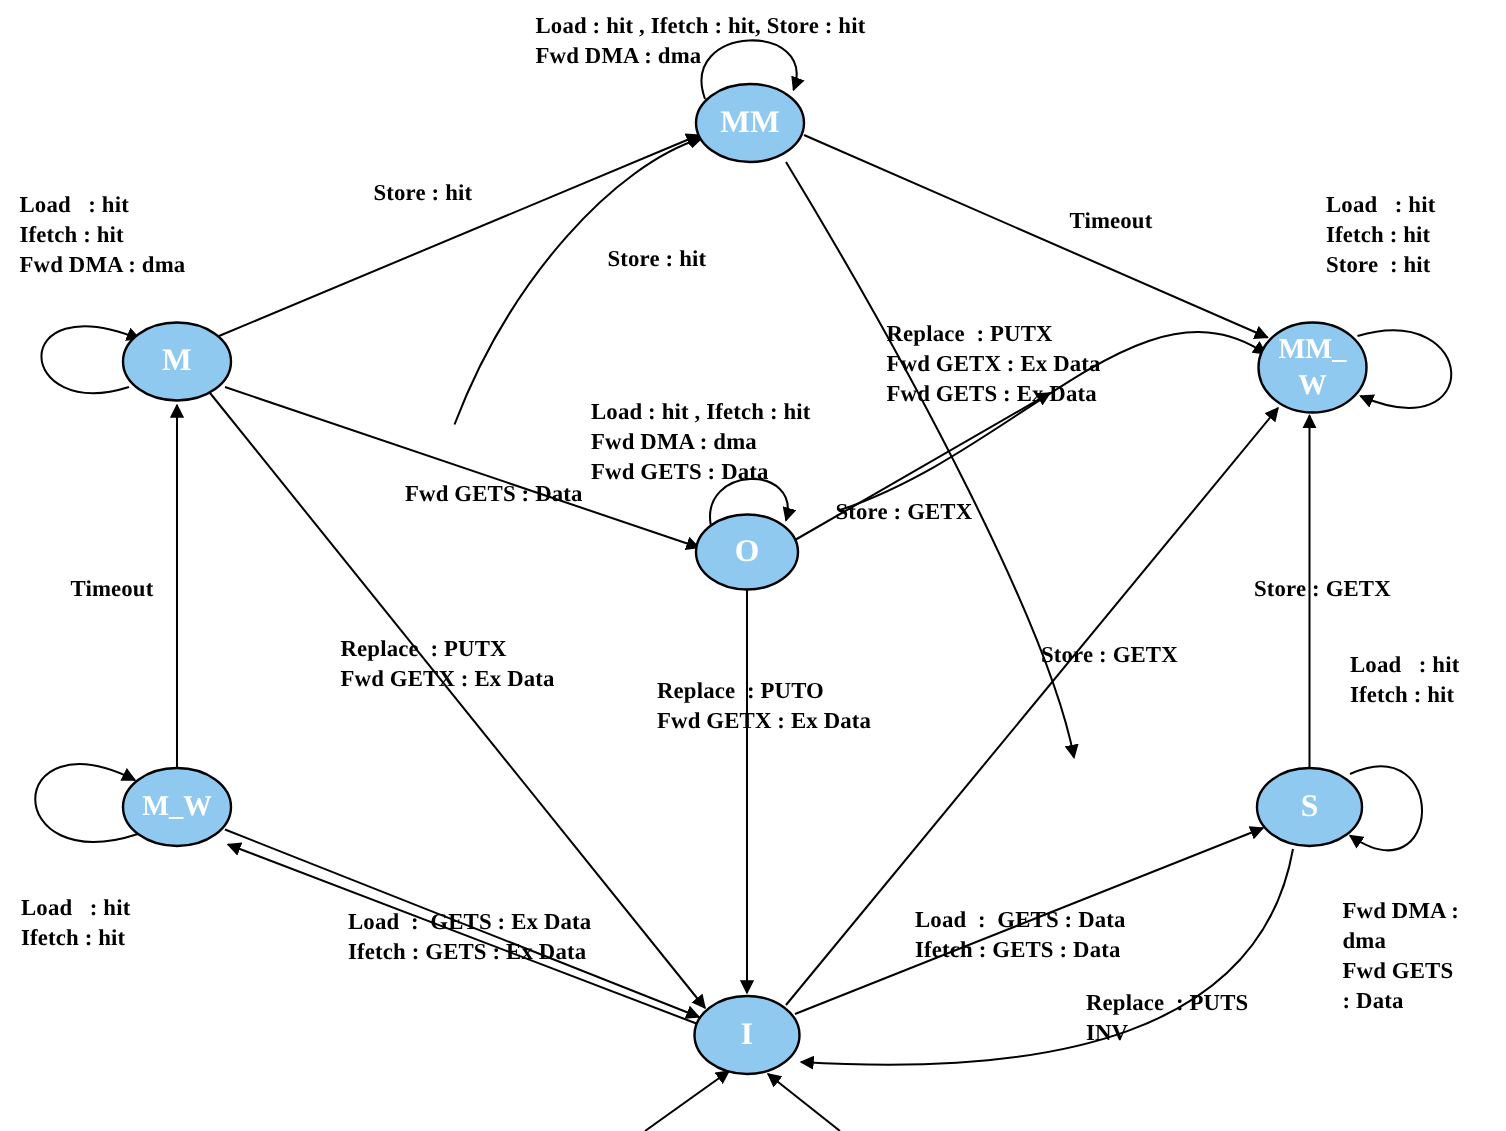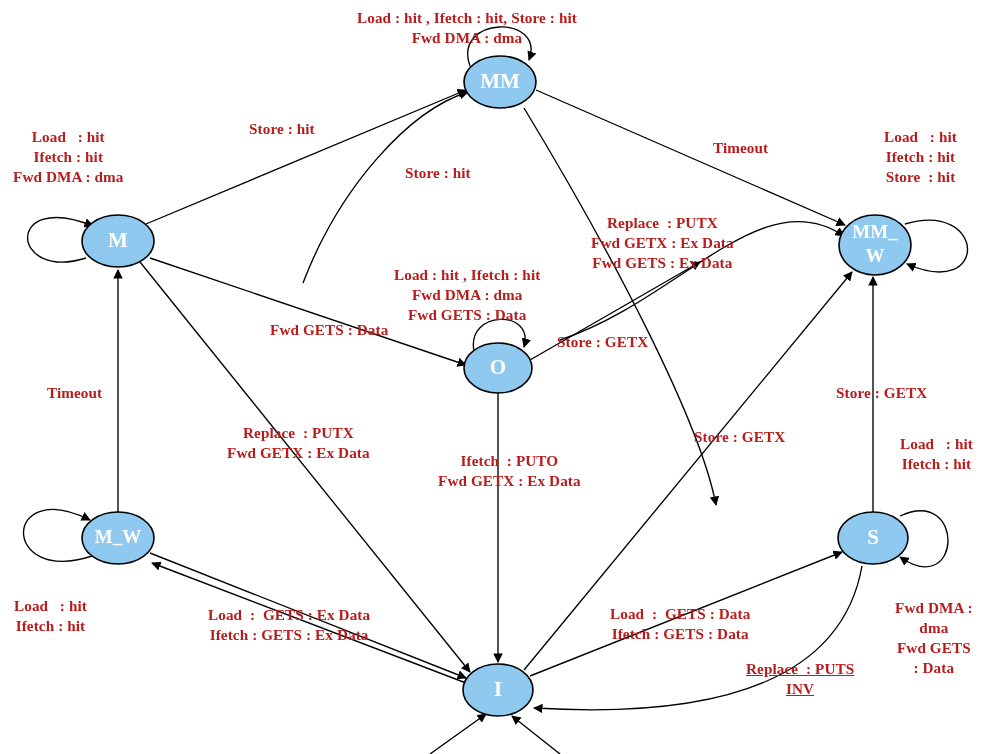--- a/index.html
+++ b/index.html
@@ -49,25 +49,24 @@
     dominant-baseline: middle;
   }
   .node-label.small {
     font-size: 19px;
   }
   .lbl {
     position: absolute;
     font-family: "Liberation Serif", "DejaVu Serif", serif;
     font-weight: bold;
     font-size: 15.2px;
-    color: #b91c1c;
+    color: #000000;
     white-space: pre;
     line-height: 20px;
     letter-spacing: 0.1px;
-    text-align: center;
   }
 </style>
 </head>
 <body>
 
 <div id="canvas">
 
   <svg class="layer" viewBox="0 0 1004 754">
     <defs>
       <marker id="arrow" viewBox="0 0 10 10" refX="9" refY="5" markerWidth="7" markerHeight="7" orient="auto-start-reverse">
@@ -178,28 +177,28 @@
 Fwd GETS : Data</div>
   <div class="lbl" style="left:270px; top:320px;">Fwd GETS : Data</div>
   <div class="lbl" style="left:557px; top:332px;">Store : GETX</div>
   <div class="lbl" style="left:47px;  top:383px;">Timeout</div>
   <div class="lbl" style="left:836px; top:383px;">Store : GETX</div>
   <div class="lbl" style="left:227px; top:423px;">Replace  : PUTX
 Fwd GETX : Ex Data</div>
   <div class="lbl" style="left:694px; top:427px;">Store : GETX</div>
   <div class="lbl" style="left:900px; top:434px;">Load   : hit
 Ifetch : hit</div>
-  <div class="lbl" style="left:438px; top:451px;">Ifetch  : PUTO
+  <div class="lbl" style="left:438px; top:451px;">Replace  : PUTO
 Fwd GETX : Ex Data</div>
   <div class="lbl" style="left:14px;  top:596px;">Load   : hit
 Ifetch : hit</div>
-  <div class="lbl" style="left:208px; top:605px;">Load  :  GETS : Ex Data
+  <div class="lbl" style="left:232px; top:605px;">Load  :  GETS : Ex Data
 Ifetch : GETS : Ex Data</div>
   <div class="lbl" style="left:895px; top:598px;">Fwd DMA :
 dma
 Fwd GETS
 : Data</div>
   <div class="lbl" style="left:610px; top:604px;">Load  :  GETS : Data
 Ifetch : GETS : Data</div>
-  <div class="lbl" style="left:746px; top:659px;text-decoration:underline;">Replace  : PUTS
+  <div class="lbl" style="left:724px; top:659px;">Replace  : PUTS
 INV</div>
 
 </div>
 
 </body></html>

